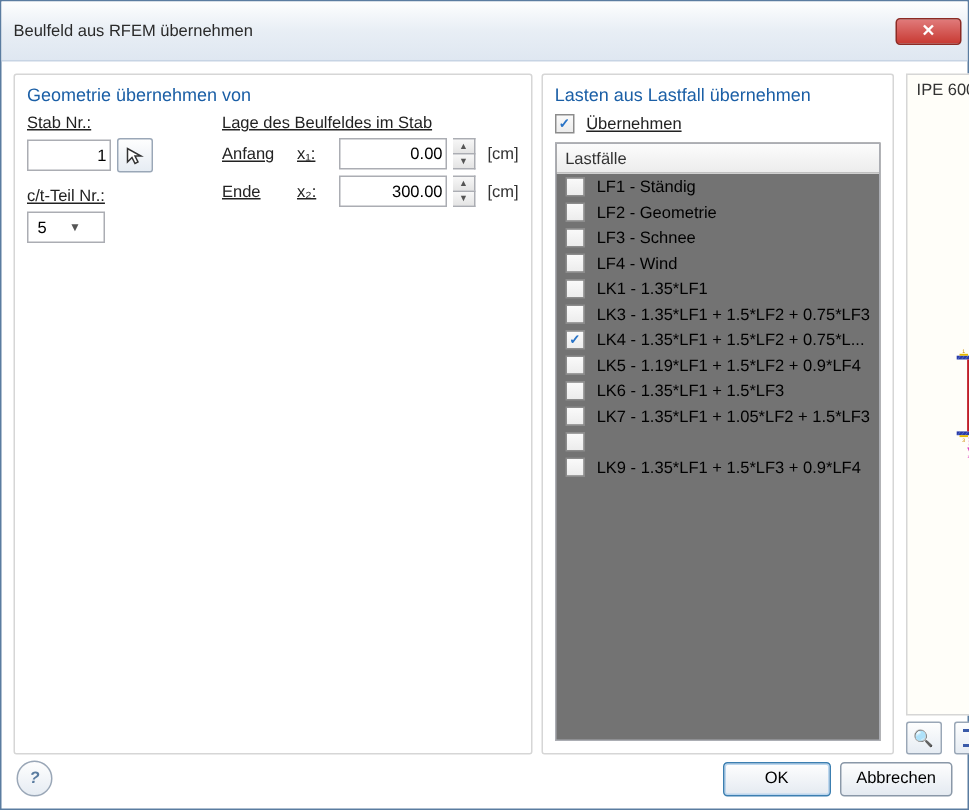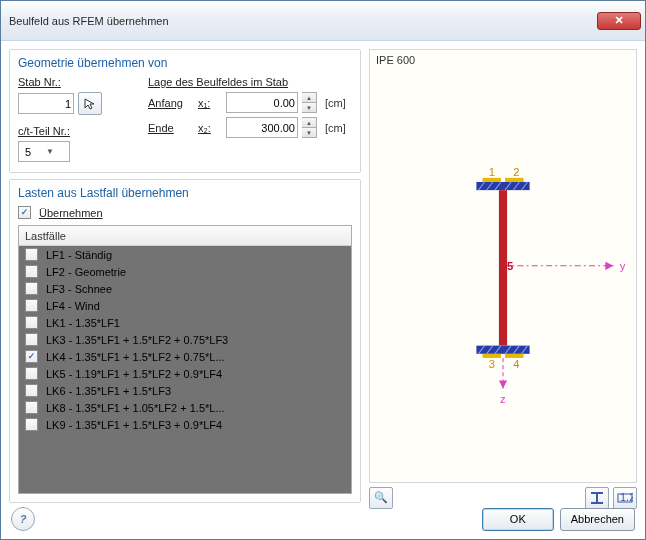--- a/index.html
+++ b/index.html
@@ -2,21 +2,21 @@
 <html><head>
 <meta charset="utf-8">
 <style>
   * { box-sizing: border-box; font-family: "Segoe UI", Tahoma, sans-serif; font-size: 11px; }
   body { margin:0; background:#fff; }
   .window { width:646px; height:540px; border:1px solid #5a7ca0; background:#fff; position:relative; }
   .titlebar { height:40px; background:linear-gradient(#fdfefe,#e8eef5,#dfe7f1); border-bottom:1px solid #c7d4e4; display:flex; align-items:center; padding:0 4px 0 8px; }
   .titlebar-text { flex:1; color:#2a2a2a; }
   .close-btn { width:44px; height:18px; background:linear-gradient(#e07a7a,#c83a33); border:1px solid #8c2b24; border-radius:3px; display:flex; align-items:center; justify-content:center; color:#fff; font-weight:bold; font-size:10px; cursor:pointer; }
   .body { display:flex; padding:8px; gap:8px; height:calc(100% - 28px - 40px); }
-  .left { flex:0 0 352px; display:flex; flex-direction:column; gap:6px; }
+  .left { flex:0 0 352px; display:flex; flex-direction:row; gap:6px; }
   .right { flex:1; display:flex; flex-direction:column; }
   .groupbox { border:1px solid #d6d6d6; border-radius:2px; padding:8px 8px 8px 8px; position:relative; }
   .grouptitle { color:#1b5fa6; font-size:12px; margin:-2px 0 6px 0; }
   .row { display:flex; align-items:center; gap:4px; margin-bottom:4px; }
   .lbl { color:#222;text-decoration:underline; }
   .numfield { width:56px; height:21px; border:1px solid #abadb3; background:#fff; text-align:right; padding:0 2px; }
   .numfield-wide { width:72px; height:21px; border:1px solid #abadb3; background:#fff; text-align:right; padding:0 2px; display:flex; align-items:center; }
   .numfield-wide span { flex:1; }
   .spinner { width:15px; height:21px; display:flex; flex-direction:column; }
   .spinner div { flex:1; border:1px solid #abadb3; border-left:none; background:linear-gradient(#f7f7f7,#e4e4e4); font-size:6px; display:flex; align-items:center; justify-content:center; cursor:pointer; line-height:1; color:#555;}
@@ -156,21 +156,24 @@
               <div class="listitem">
                 <span class="cb"></span>
                 <span class="txt">LK5 - 1.19*LF1 + 1.5*LF2 + 0.9*LF4</span>
               </div>
               <div class="listitem">
                 <span class="cb"></span>
                 <span class="txt">LK6 - 1.35*LF1 + 1.5*LF3</span>
               </div>
               <div class="listitem">
                 <span class="cb"></span>
-                <span class="txt">LK8 - 1.35*LF1 + 1.05*LF2 + 1.5*L...</span>
+                <span class="txt">LK7 - 1.35*LF1 + 1.05*LF2 + 1.5*LF3</span>
+              </div>
+              <div class="listitem">
+                <span class="cb"></span>
               </div>
               <div class="listitem">
                 <span class="cb"></span>
                 <span class="txt">LK9 - 1.35*LF1 + 1.5*LF3 + 0.9*LF4</span>
               </div>
             </div>
         </div>
       </div>
 
     </div>

